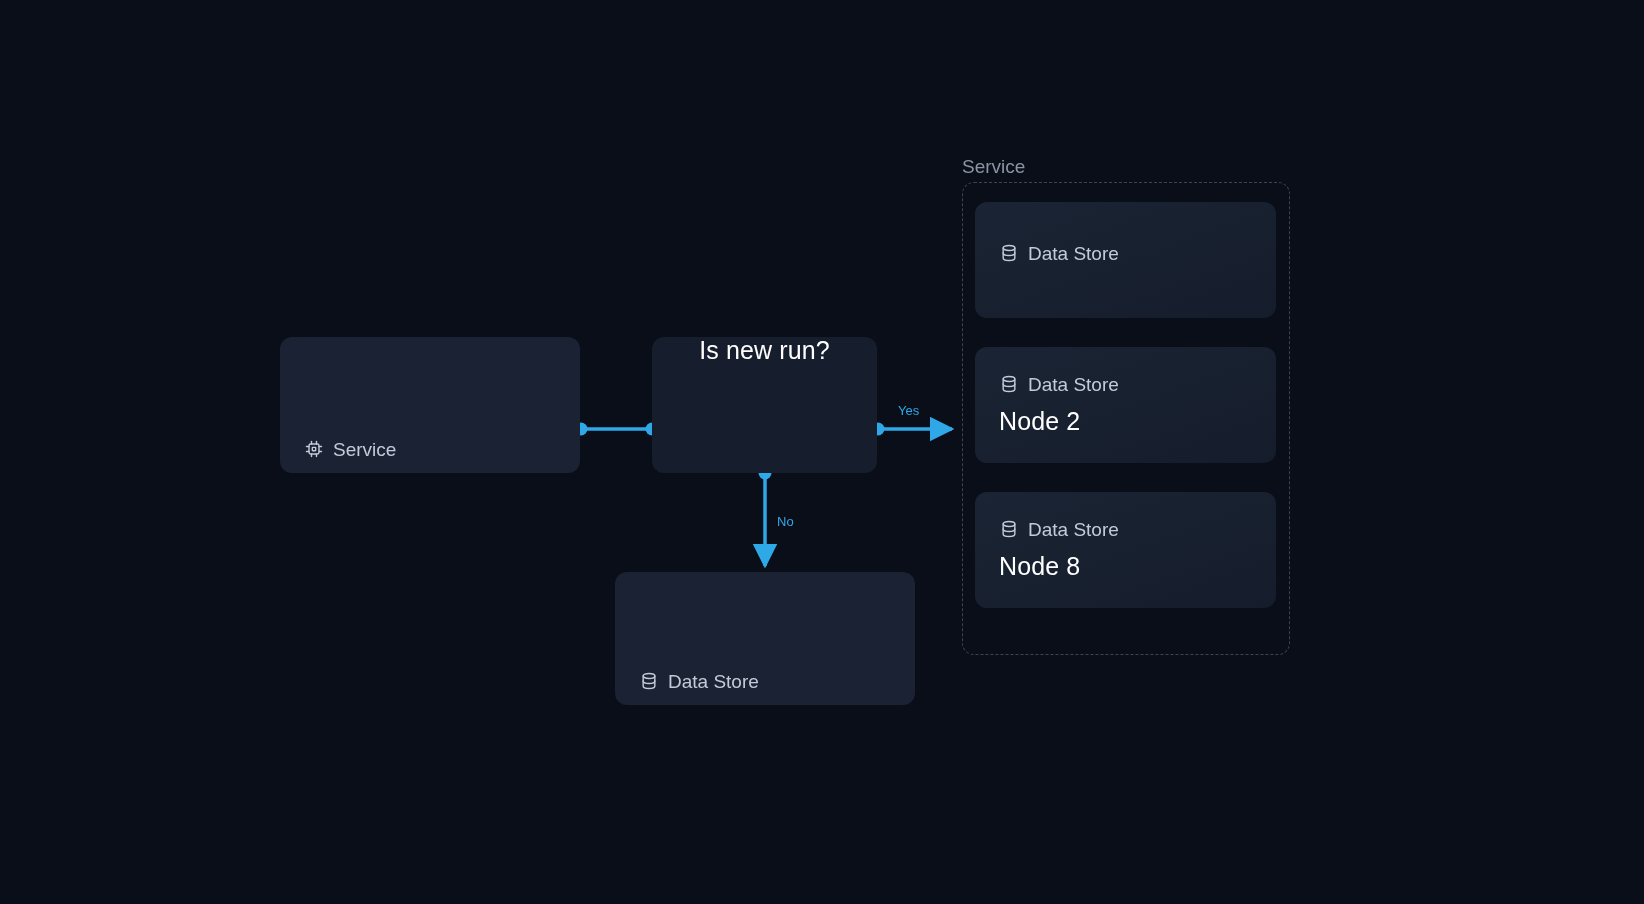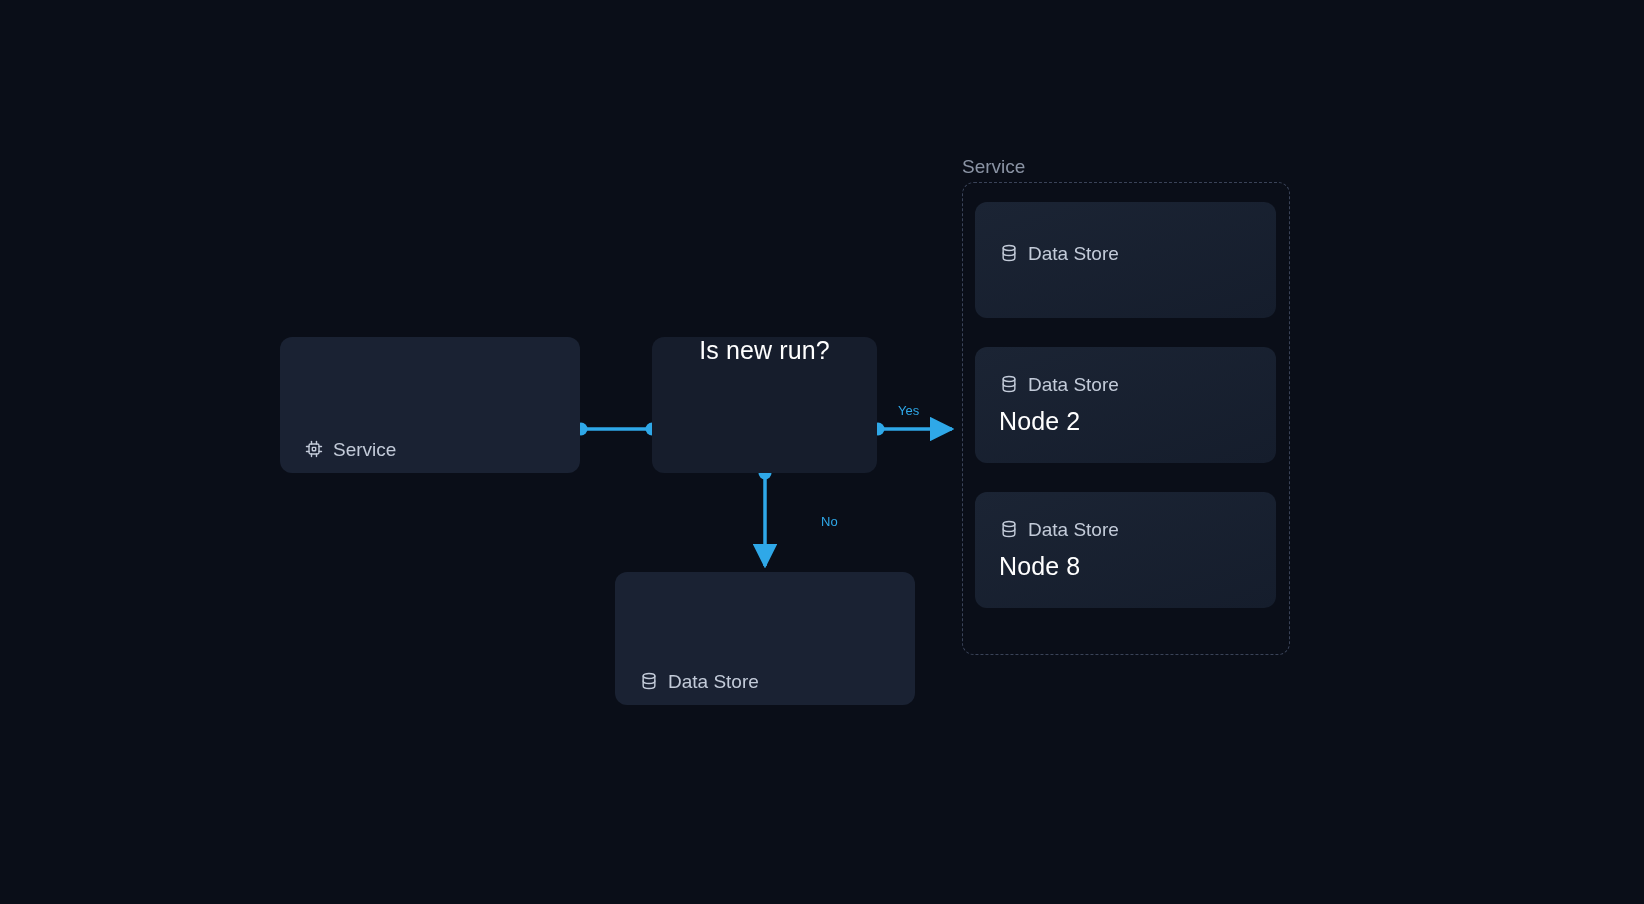--- a/index.html
+++ b/index.html
@@ -125,21 +125,21 @@
   
   .edge-label {
     position: absolute;
     z-index: 4;
     color: #2fa8e8;
     font-size: 13px;
     line-height: 1;
     white-space: nowrap;
   }
   #label-yes { left: 898px; top: 404px; }
-  #label-no  { left: 777px; top: 515px; margin-left: 44px; }
+  #label-no  { left: 777px; top: 515px; }
 </style>
 </head>
 <body>
 
 <div id="canvas">
 
   <svg id="edge-layer" viewBox="0 0 1644 904" width="1644" height="904">
     <defs>
       <marker id="arrow-right" viewBox="0 0 10 10" refX="9" refY="5" markerWidth="7" markerHeight="7" orient="auto-start-reverse">
         <path d="M 0 0 L 10 5 L 0 10 z" fill="#2fa8e8"></path>

